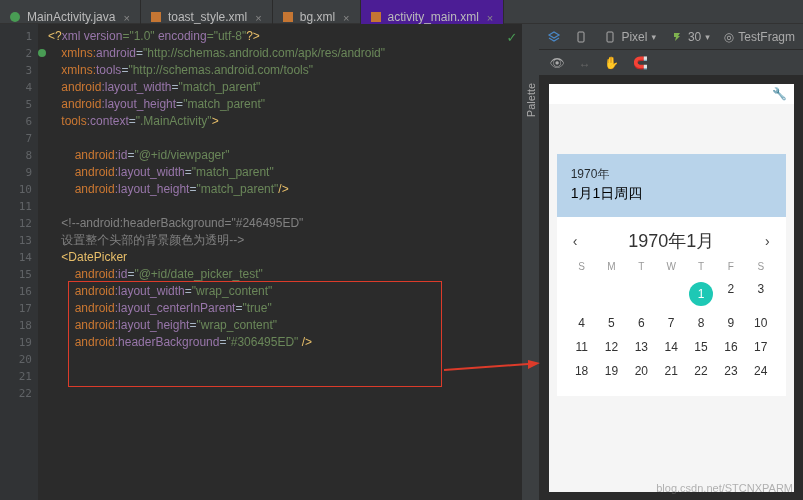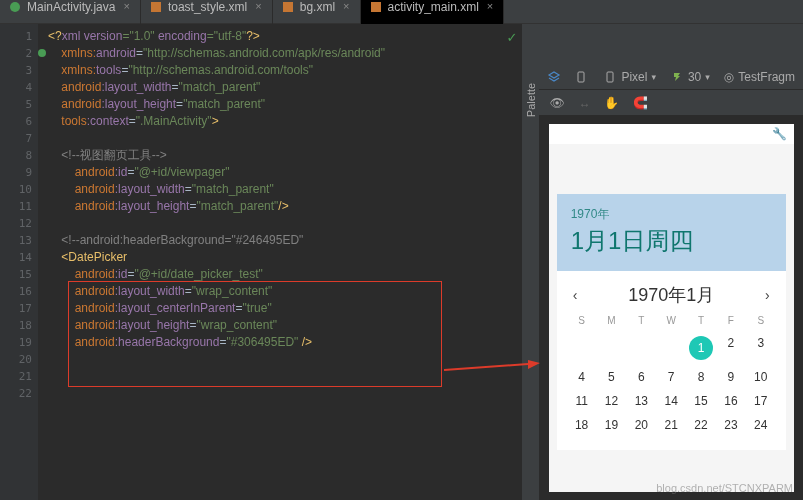--- a/index.html
+++ b/index.html
@@ -1,19 +1,19 @@
 <!DOCTYPE html>
 <html><head>
 <meta charset="utf-8">
 <style>
 * { margin:0; padding:0; box-sizing:border-box; font-family:"Segoe UI",Arial,sans-serif; }
 body { background:#2b2b2b; width:803px; height:500px; overflow:hidden; font-size:12px; color:#a9b7c6; position:relative; }
 .tabs { display:flex; background:#3c3f41; height:24px; border-bottom:1px solid #323232; }
-.tab { display:flex; align-items:flex-start; padding:0 10px 0 8px; height:24px; color:#bbbbbb; border-right:1px solid #2b2b2b; cursor:pointer; gap:5px; }
-.tab.active { background:#000000; }
+.tab { display:flex; align-items:flex-end; padding:0 10px 0 8px; height:24px; color:#bbbbbb; border-right:1px solid #2b2b2b; cursor:pointer; gap:5px; }
+.tab.active { background:#4c1d95; }
 .tab .close { color:#888; font-size:11px; margin-left:3px; }
 .main { display:flex; height:476px; }
 .editor-area { width:527px; display:flex; position:relative; background:#2b2b2b; }
 .gutter { width:38px; background:#313335; text-align:right; padding-top:4px; }
 .gutter .ln { height:17px; line-height:17px; color:#606366; font-size:11px; padding-right:6px; font-family:Consolas,monospace; }
 .gutter .ln.mark { position:relative; }
 .gutter .ln.mark::after { content:""; position:absolute; right:-8px; top:4px; width:8px; height:8px; border-radius:50%; background:#499c54; }
 .code { flex:1; padding:4px 0 0 10px; font-family:Consolas,monospace; font-size:12px; line-height:17px; position:relative; }
 .code .row { height:17px; white-space:pre; }
 .str { color:#6a8759; }
@@ -21,30 +21,30 @@
 .attr { color:#9876aa; }
 .ns { color:#cc7832; }
 .cmt { color:#808080; }
 .op { color:#a9b7c6; }
 .redbox { position:absolute; border:1px solid #dc3b2a; left:68px; top:281px; width:374px; height:106px; pointer-events:none; }
 .arrow { position:absolute; left:444px; top:360px; pointer-events:none; }
 .tick { position:absolute; right:4px; top:6px; color:#499c54; font-size:13px; }
 .right { flex:1; background:#3c3f41; display:flex; position:relative; }
 .palette { width:18px; background:#3c3f41; border-left:1px solid #2b2b2b; display:flex; flex-direction:column; align-items:center; padding-top:60px; }
 .palette span { transform:rotate(-90deg); color:#aaa; font-size:11px; margin-top:10px; }
-.designer { flex:1; display:flex; flex-direction:column;margin-top:40px; }
+.designer { flex:1; display:flex; flex-direction:column; }
 .dtop { height:26px; display:flex; align-items:center; gap:14px; padding:0 8px; color:#aaa; border-bottom:1px solid #2b2b2b; }
 .dtop .it { display:flex; align-items:center; gap:4px; cursor:pointer; }
 .dtool { height:26px; display:flex; align-items:center; gap:14px; padding:0 10px; color:#aaa; border-bottom:1px solid #2b2b2b; }
 .canvas-wrap { flex:1; background:#2b2b2b; padding:8px; display:flex; }
 .phone { background:#f5f5f5; width:245px; margin:0 auto; position:relative; }
 .phone .sbar { height:20px; background:#fff; display:flex; justify-content:flex-end; align-items:center; padding-right:6px; color:#666; }
-.dp-head { background:#b8d3ea; margin:50px 8px 0 8px; padding:12px 14px 14px 14px; color:#0f766e; }
+.dp-head { background:#b8d3ea; margin:50px 8px 0 8px; padding:12px 14px 14px 14px; color:#000000; }
 .dp-head .yr { font-size:12px; opacity:.8; }
-.dp-head .date { font-size:24px; margin-top:2px; }
+.dp-head .date { font-size:14px; margin-top:2px; }
 .cal { background:#fff; margin:0 8px; padding:8px 10px 18px 10px; }
 .cal-top { display:flex; align-items:center; justify-content:space-between; padding:4px 6px 8px 6px; }
 .cal-top .nav { color:#444; font-size:14px; cursor:pointer; }
 .cal-top .title { color:#333; font-size:18px; }
 .cal-grid { display:grid; grid-template-columns:repeat(7,1fr); text-align:center; row-gap:10px; }
 .cal-grid .dh { color:#999; font-size:10px; }
 .cal-grid .dc { color:#333; font-size:12px; cursor:pointer; }
 .cal-grid .today { width:24px; height:24px; border-radius:50%; background:#1ec8b5; color:#fff; display:inline-flex; align-items:center; justify-content:center; margin:auto; }
 .watermark { position:absolute; right:10px; bottom:6px; color:#777; font-size:11px; opacity:.55;margin-left:28px; }
 svg.fi { width:14px; height:14px; }
@@ -111,26 +111,26 @@
       <div class="ln">22</div>
     </div>
     <div class="code">
       <div class="row"><span class="tagn">&lt;?</span><span class="attr">xml version</span><span class="str">="1.0" </span><span class="attr">encoding</span><span class="str">="utf-8"</span><span class="tagn">?&gt;</span></div>
       <div class="row">    <span class="ns">xmlns:</span><span class="attr">android</span><span class="op">=</span><span class="str">"http://schemas.android.com/apk/res/android"</span></div>
       <div class="row">    <span class="ns">xmlns:</span><span class="attr">tools</span><span class="op">=</span><span class="str">"http://schemas.android.com/tools"</span></div>
       <div class="row">    <span class="ns">android</span><span class="attr">:layout_width</span><span class="op">=</span><span class="str">"match_parent"</span></div>
       <div class="row">    <span class="ns">android</span><span class="attr">:layout_height</span><span class="op">=</span><span class="str">"match_parent"</span></div>
       <div class="row">    <span class="ns">tools</span><span class="attr">:context</span><span class="op">=</span><span class="str">".MainActivity"</span><span class="tagn">&gt;</span></div>
       <div class="row"></div>
-      <div class="row">    <span class="cmt">&lt;!--视图翻页工具--&gt;</span></div>
       <div class="row">        <span class="ns">android</span><span class="attr">:id</span><span class="op">=</span><span class="str">"@+id/viewpager"</span></div>
       <div class="row">        <span class="ns">android</span><span class="attr">:layout_width</span><span class="op">=</span><span class="str">"match_parent"</span></div>
       <div class="row">        <span class="ns">android</span><span class="attr">:layout_height</span><span class="op">=</span><span class="str">"match_parent"</span><span class="tagn">/&gt;</span></div>
       <div class="row"></div>
       <div class="row">    <span class="cmt">&lt;!--android:headerBackground="#246495ED"</span></div>
+      <div class="row">    <span class="cmt">设置整个头部的背景颜色为透明--&gt;</span></div>
       <div class="row">    <span class="tagn">&lt;</span><span class="tagn">DatePicker</span></div>
       <div class="row">        <span class="ns">android</span><span class="attr">:id</span><span class="op">=</span><span class="str">"@+id/date_picker_test"</span></div>
       <div class="row">        <span class="ns">android</span><span class="attr">:layout_width</span><span class="op">=</span><span class="str">"wrap_content"</span></div>
       <div class="row">        <span class="ns">android</span><span class="attr">:layout_centerInParent</span><span class="op">=</span><span class="str">"true"</span></div>
       <div class="row">        <span class="ns">android</span><span class="attr">:layout_height</span><span class="op">=</span><span class="str">"wrap_content"</span></div>
       <div class="row">        <span class="ns">android</span><span class="attr">:headerBackground</span><span class="op">=</span><span class="str">"#306495ED"</span><span class="tagn"> /&gt;</span></div>
     </div>
   </div>
 
   <div class="right">

